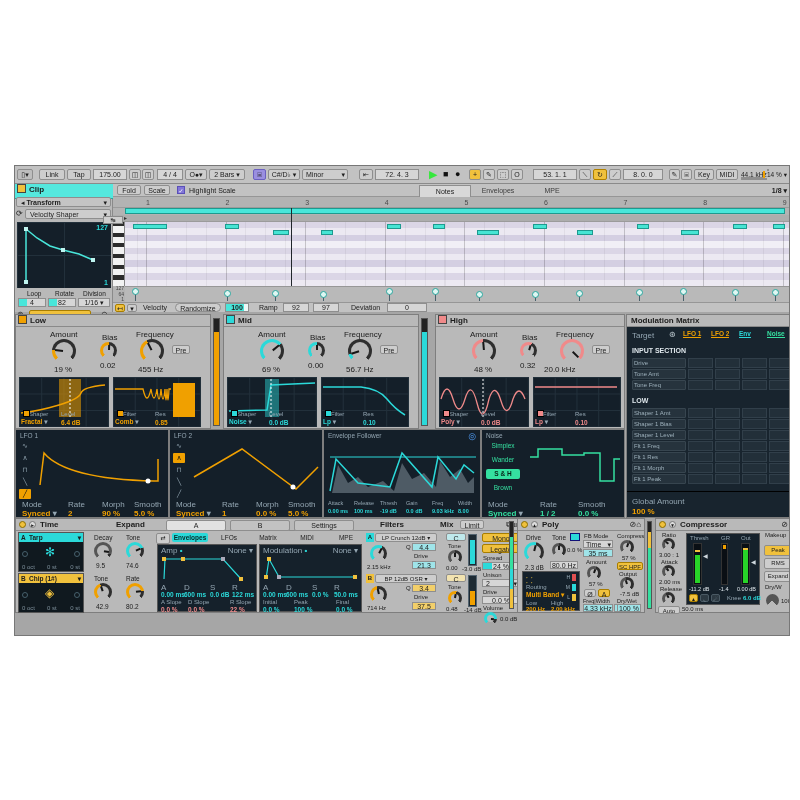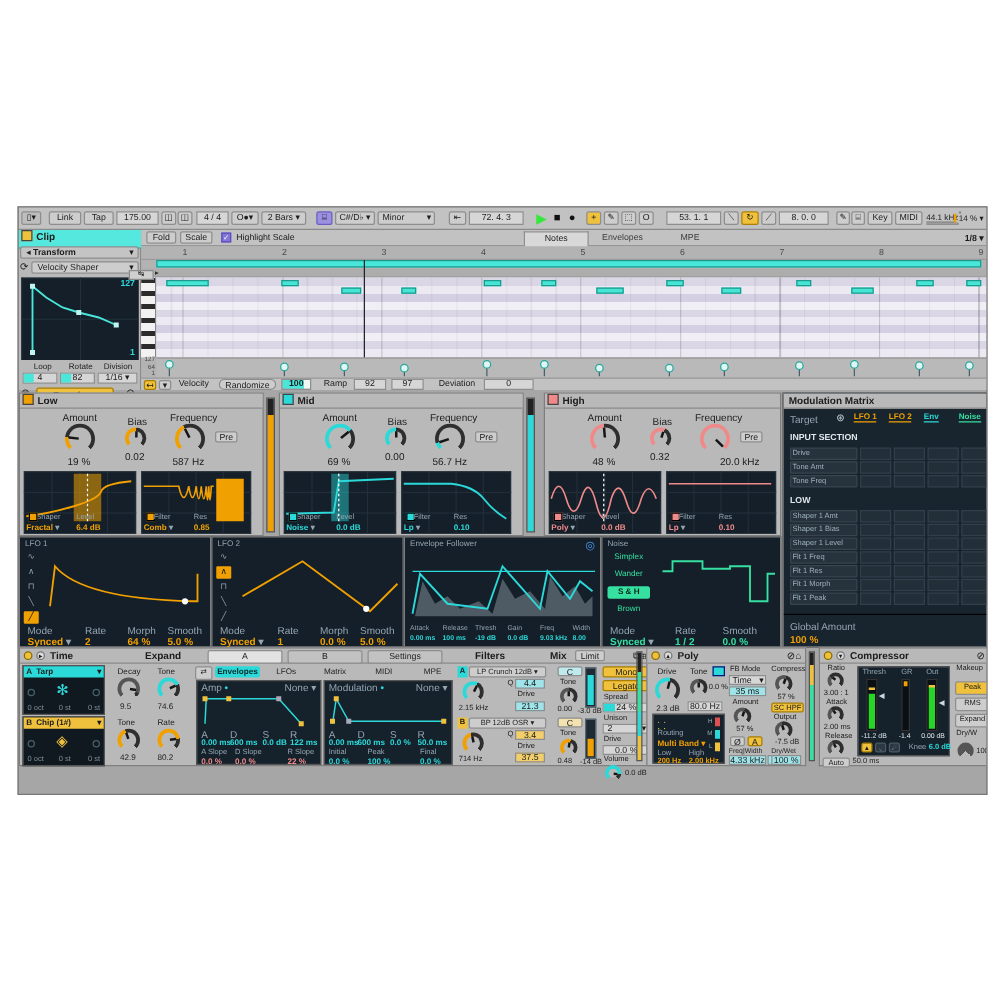--- a/index.html
+++ b/index.html
@@ -215,21 +215,21 @@
         <div class="t" style="left:38px;top:50px;">19 %</div>
         <div class="t" style="left:86px;top:18px;">Bias</div>
         <div class="k" style="left:84px;top:27px;width:17px;height:17px;--c:#f0a000;--v:140deg;--n:2deg;">
           <i></i>
         </div>
         <div class="t" style="left:84px;top:46px;">0.02</div>
         <div class="t" style="left:120px;top:15px;">Frequency</div>
         <div class="k" style="left:124px;top:24px;width:24px;height:24px;--c:#f0a000;--v:108deg;--n:-27deg;">
           <i></i>
         </div>
-        <div class="t" style="left:122px;top:50px;">587 Hz</div>
+        <div class="t" style="left:122px;top:50px;">455 Hz</div>
         <div class="b" style="left:156px;top:30px;width:18px;height:9px;">Pre</div>
         <div class="panel" style="left:3px;top:62px;width:90px;height:50px;">
           <svg width="90" height="42">
             <rect x="40" y="2" width="22" height="38" fill="#f0a000" opacity="0.55"></rect>
             <path d="M2,36 Q20,34 40,28 T62,16 86,8" fill="none" stroke="#f0a000" stroke-width="1.5"></path>
             <line x1="51" y1="2" x2="51" y2="40" stroke="#fff" stroke-dasharray="2,2"></line>
           </svg>
           <span class="t dl" style="left:10px;bottom:10px;font-size:6px;">Shaper</span>
           <span class="sq" style="position:absolute;left:2px;bottom:10px;width:5px;height:5px;background:#f0a000;border-color:#000;"></span>
           <span class="t dl" style="left:42px;bottom:10px;font-size:6px;">Level</span>
@@ -300,21 +300,21 @@
         <div class="t" style="left:38px;top:50px;">48 %</div>
         <div class="t" style="left:86px;top:18px;">Bias</div>
         <div class="k" style="left:84px;top:27px;width:17px;height:17px;--c:#f08a8a;--v:160deg;--n:18deg;">
           <i></i>
         </div>
         <div class="t" style="left:84px;top:46px;">0.32</div>
         <div class="t" style="left:120px;top:15px;">Frequency</div>
         <div class="k" style="left:124px;top:24px;width:24px;height:24px;--c:#f08a8a;--v:270deg;--n:135deg;">
           <i></i>
         </div>
-        <div class="t" style="left:140px;top:50px;">20.0 kHz</div>
+        <div class="t" style="left:108px;top:50px;">20.0 kHz</div>
         <div class="b" style="left:156px;top:30px;width:18px;height:9px;">Pre</div>
         <div class="panel" style="left:3px;top:62px;width:90px;height:50px;">
           <svg width="90" height="42">
             <path d="M2,22 Q8,2 14,22 T26,22 Q32,2 38,26 T50,22 Q56,4 62,24 T74,22 Q80,6 86,22" fill="none" stroke="#f08a8a" stroke-width="1.3"></path>
             <line x1="44" y1="2" x2="44" y2="40" stroke="#fff" stroke-dasharray="2,2"></line>
           </svg>
           <span class="t dl" style="left:10px;bottom:10px;font-size:6px;">Shaper</span>
           <span class="sq" style="position:absolute;left:2px;bottom:10px;width:5px;height:5px;background:#f08a8a;border-color:#000;"></span>
           <span class="t dl" style="left:42px;bottom:10px;font-size:6px;">Level</span>
           <span class="t vp" style="left:2px;bottom:1px;font-size:6.5px;">Poly <span class="dl">▾</span></span>
@@ -377,21 +377,21 @@
     <svg width="130" height="56" style="left:20px;top:11px;">
       <path d="M4,44 L8,12 Q30,38 118,40 L122,40 122,18" fill="none" stroke="#f0a000" stroke-width="1.5"></path>
       <circle cx="112" cy="40" r="2.5" fill="#fff"></circle>
       </svg>
     <div class="t dl" style="left:6px;top:70px;">Mode</div>
     <div class="t dl" style="left:52px;top:70px;">Rate</div>
     <div class="t dl" style="left:86px;top:70px;">Morph</div>
     <div class="t dl" style="left:118px;top:70px;">Smooth</div>
     <div class="t vy" style="left:6px;top:79px;"><span>Synced</span> <span class="dl">▾</span></div>
     <div class="t vy" style="left:52px;top:79px;">2</div>
-    <div class="t vy" style="left:86px;top:79px;">64 %</div>
+    <div class="t vy" style="left:86px;top:79px;">90 %</div>
     <div class="t vy" style="left:118px;top:79px;">5.0 %</div>
   </div>
 
   <div class="dev dark" style="left:154px;top:263px;width:154px;height:89px;background:#141f29;">
     <div class="t dl" style="left:4px;top:2px;font-size:6.5px;">LFO 2</div>
     <div id="lfo2-waves" class="r" style="left:3px;top:11px;width:13px;height:58px;">
         <div style="position: absolute; left: 0px; top: 0px; width: 12px; height: 10px; text-align: center; font-size: 7px; line-height: 10px; color: rgb(142, 160, 172);">∿</div>
         <div style="position: absolute; left: 0px; top: 12px; width: 12px; height: 10px; text-align: center; font-size: 7px; line-height: 10px; background: rgb(240, 160, 0); color: rgb(17, 17, 17); border-radius: 1px;">∧</div>
         <div style="position: absolute; left: 0px; top: 24px; width: 12px; height: 10px; text-align: center; font-size: 7px; line-height: 10px; color: rgb(142, 160, 172);">⊓</div>
         <div style="position: absolute; left: 0px; top: 36px; width: 12px; height: 10px; text-align: center; font-size: 7px; line-height: 10px; color: rgb(142, 160, 172);">╲</div>

